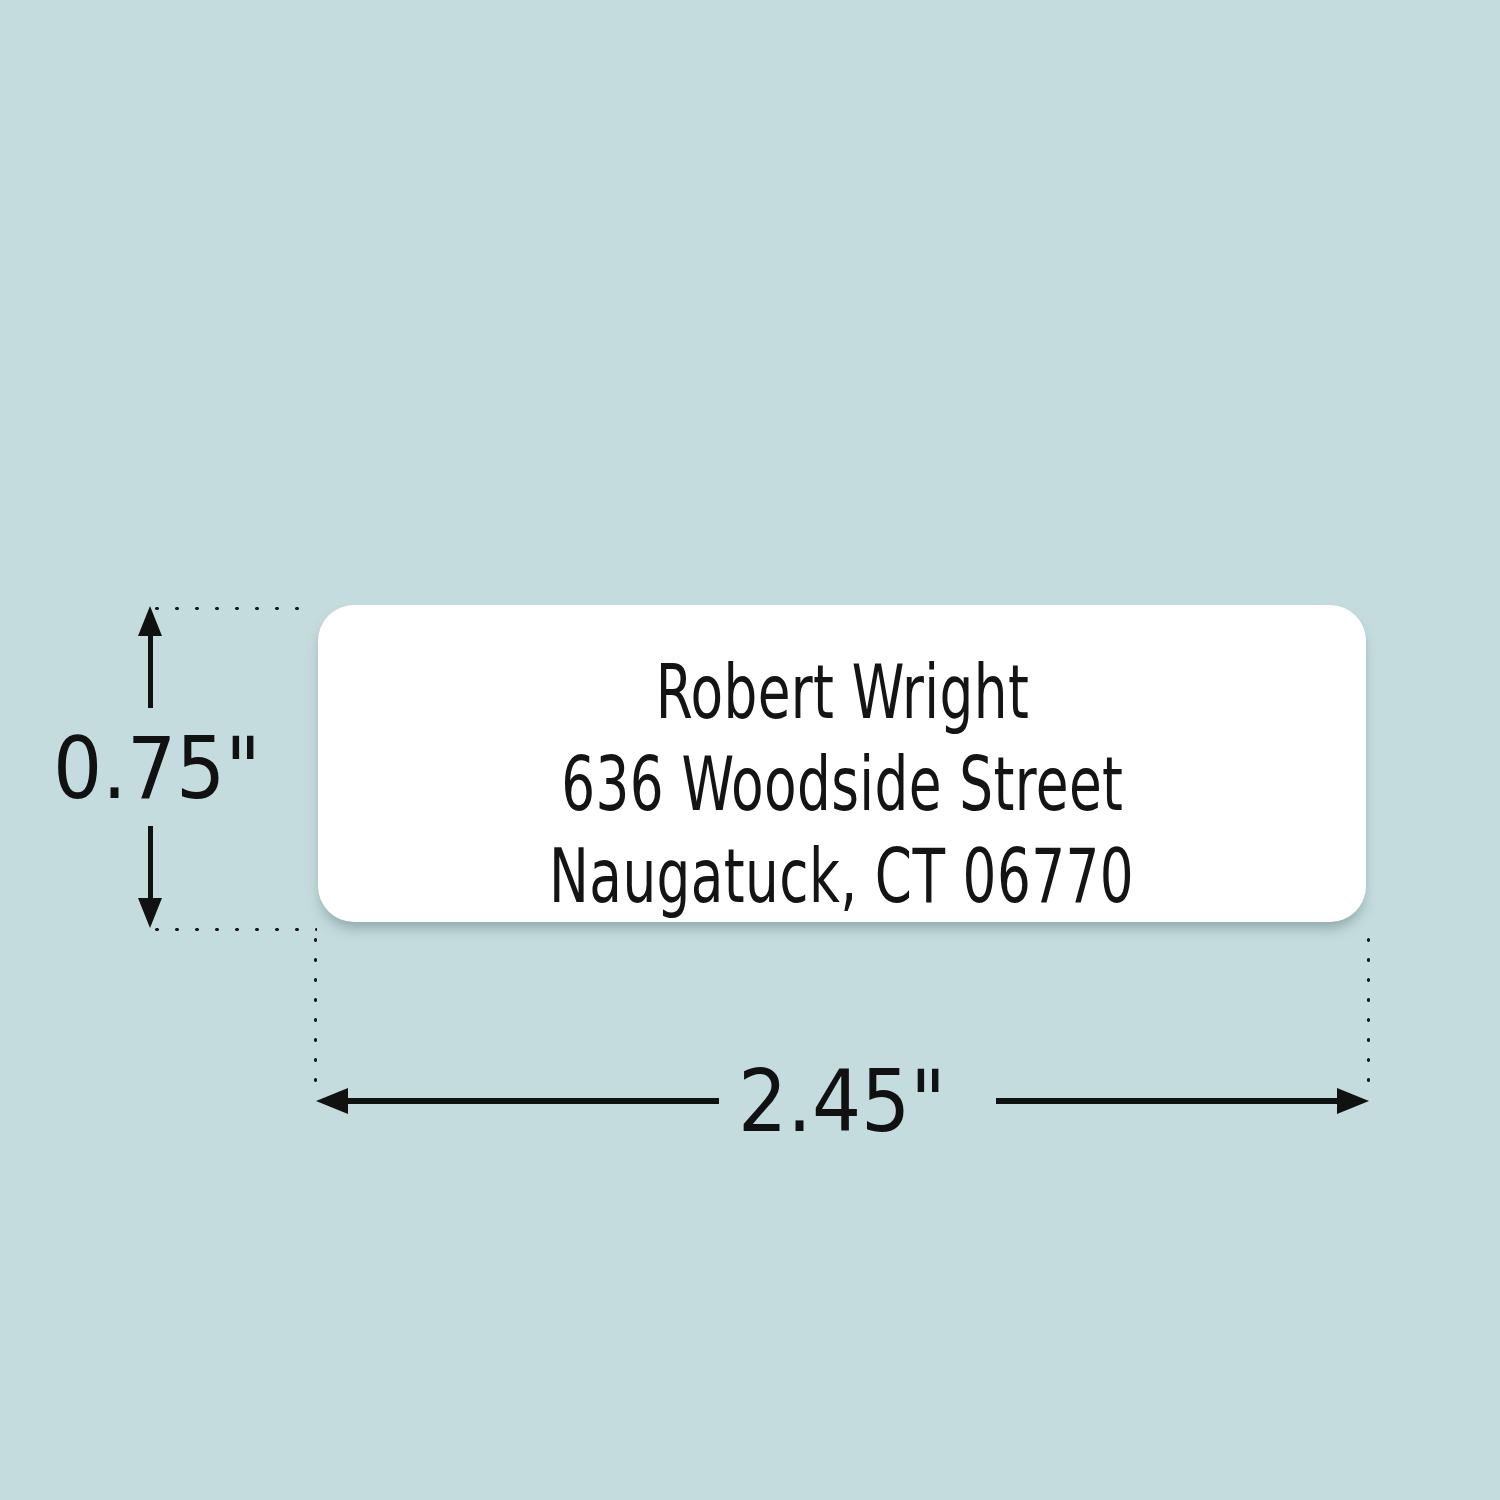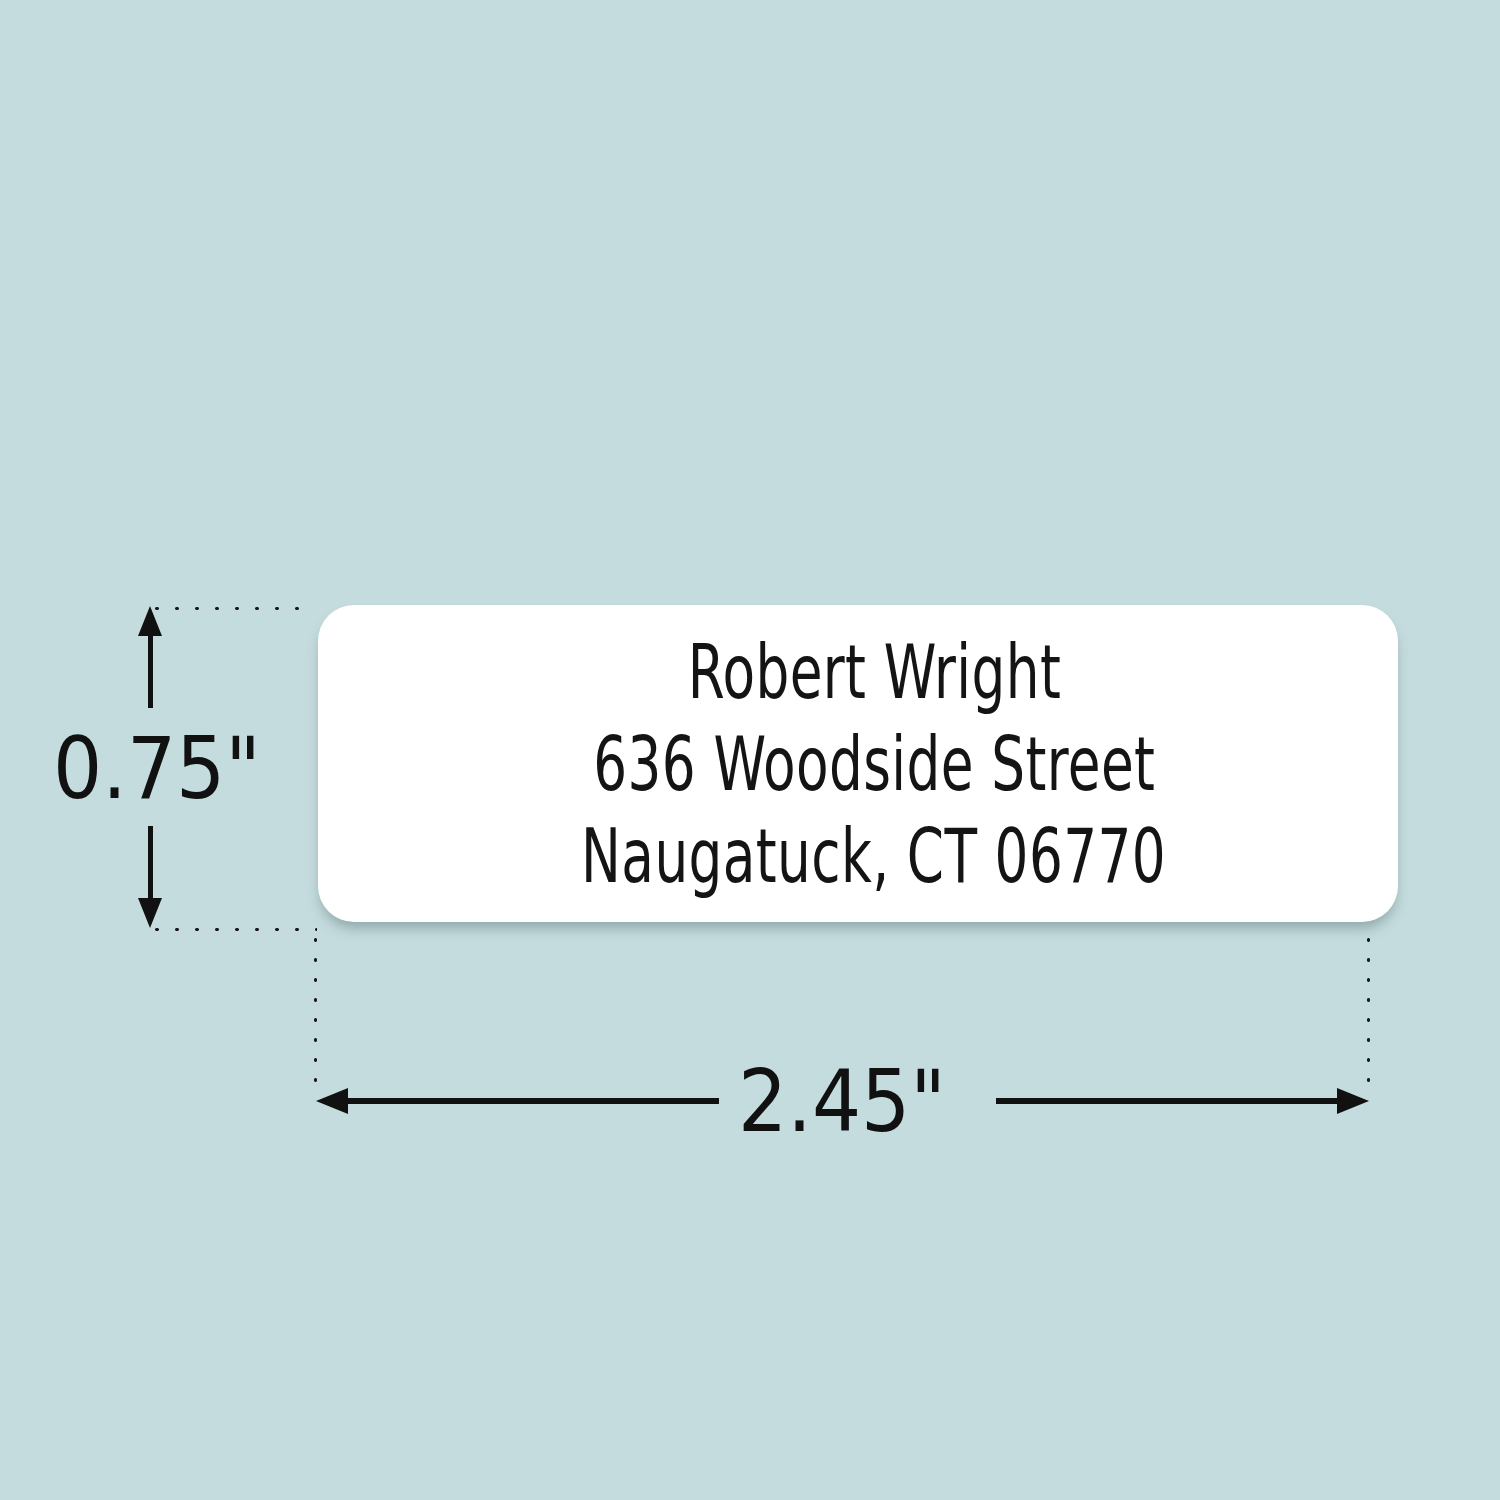--- a/index.html
+++ b/index.html
@@ -26,22 +26,21 @@
     left: 318px;
     top: 605px;
     width: 1048px;
     height: 317px;
     background: #ffffff;
     border-radius: 36px;
     box-shadow: 0 9px 13px -3px rgba(70,95,98,0.42);
     display: flex;
     flex-direction: column;
     align-items: center;
-    justify-content: center;
-    padding-left: 32px;
+    justify-content: flex-end;
   }
 
   .addr-line {
     color: #141414;
     font-family: "Liberation Sans Narrow", "DejaVu Sans Condensed", "Liberation Sans", sans-serif;
     font-size: 74px;
     line-height: 92px;
     letter-spacing: 0.5px;
     white-space: nowrap;
     font-weight: 400;

